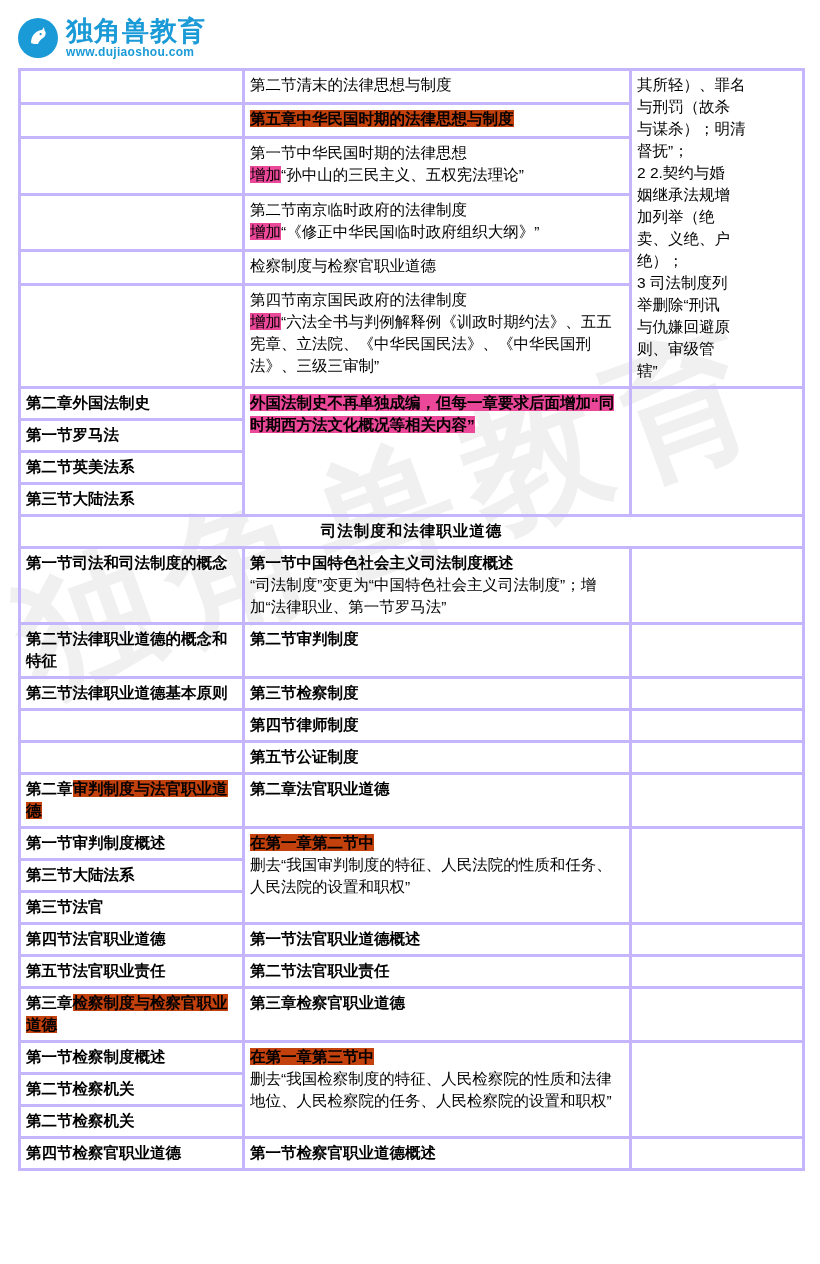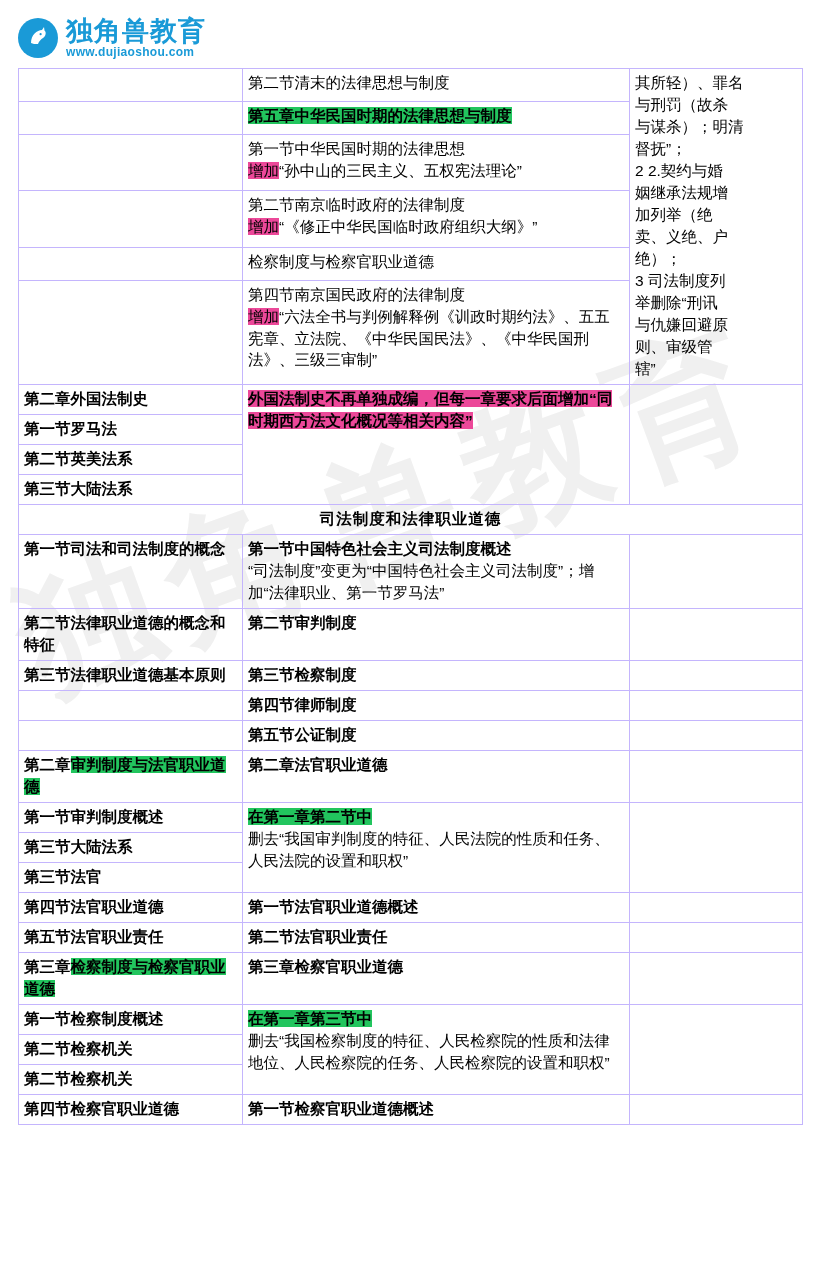--- a/index.html
+++ b/index.html
@@ -61,32 +61,32 @@
   }
   table.main{
     position:relative;
     z-index:2;
     border-collapse:collapse;
     width:784px;
     table-layout:fixed;
     background:transparent;
   }
   table.main td{
-    border:1px solid #c4b5fd;
+    border:3px solid #c4b5fd;
     vertical-align:top;
     padding:3px 5px 4px 5px;
     font-size:15.5px;
     line-height:1.42;
     word-break:break-all;
   }
   col.c1{width:224px;}
   col.c2{width:387px;}
   col.c3{width:173px;}
   .b{font-weight:bold;}
-  .hl-y{background:#22c55e;}
+  .hl-y{background:#c2410c;}
   .hl-b{background:#ec4899;}
   .section-title{
     text-align:center;
     font-weight:bold;
     font-size:19px;
     padding:7px 0 8px 0;
     letter-spacing:1px;
     margin-top:38px;
   }
   .right-cell{font-size:15.5px;line-height:1.45;}

